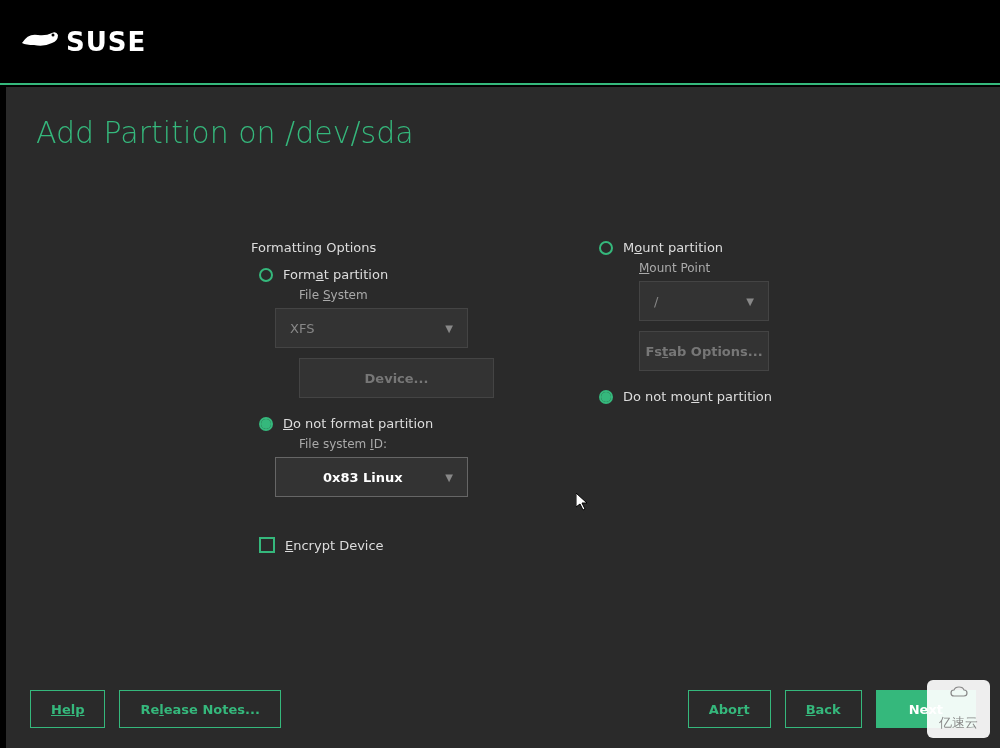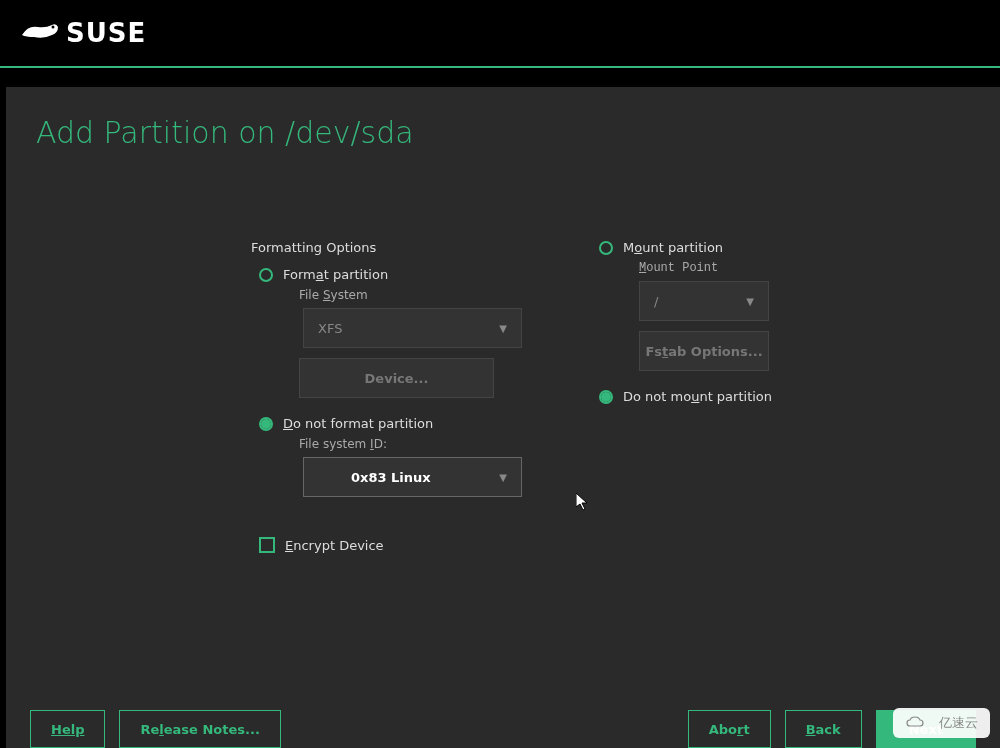--- a/index.html
+++ b/index.html
@@ -11,21 +11,21 @@
       width: 1000px;
       height: 748px;
       background: #000;
       font-family: "DejaVu Sans", Arial, sans-serif;
       font-size: 13px;
       color: #ccc;
       overflow: hidden;
       position: relative;
     }
     .header {
-      height: 68px;
+      height: 85px;
       background: #000;
       display: flex;
       align-items: center;
       padding-left: 20px;
       border-bottom: 2px solid #35b87c;
     }
     .logo {
       display: flex;
       align-items: center;
       gap: 4px;
@@ -107,23 +107,23 @@
     .sub-label {
       color: #aaa;
       font-size: 12px;
       margin-left: 48px;
       margin-bottom: 6px;
     }
     .sub-label .ul {
       text-decoration: underline;
     }
     .dropdown {
-      width: 219px;
+      width: 193px;
       height: 40px;
-      margin-left: 52px;
+      margin-left: 24px;
       border: 1px solid #555;
       background: #333;
       display: flex;
       align-items: center;
       justify-content: space-between;
       padding: 0 14px;
       margin-bottom: 10px;
       cursor: pointer;
     }
     .dropdown.disabled {
@@ -182,33 +182,32 @@
     }
     .checkbox-label {
       color: #ddd;
       font-size: 13px;
     }
     .checkbox-label .ul {
       text-decoration: underline;
     }
     .col2 .sub-label {
       margin-left: 48px;
-      font-family: Liberation Mono, monospace;
     }
     .col2 .dropdown {
       width: 130px;
       margin-left: 48px;
     }
     .col2 .btn-small {
       width: 130px;
       margin-left: 48px;
     }
     .footer {
       position: absolute;
-      bottom: 0;
+      bottom: 20px;
       left: 0;
       right: 0;
       padding: 0 24px;
       display: flex;
       justify-content: space-between;
       align-items: center;
     }
     .footer-left, .footer-right {
       display: flex;
       gap: 14px;
@@ -239,20 +238,21 @@
       bottom: 10px;
       right: 10px;
       background: rgba(255,255,255,0.92);
       color: #888;
       font-size: 13px;
       padding: 6px 12px;
       border-radius: 6px;
       display: flex;
       align-items: center;
       gap: 14px;
+      flex-direction: column;
     }
     .cursor {
       position: absolute;
       left: 576px;
       top: 493px;
       pointer-events: none;
     }
   </style>
 </head>
 <body>

